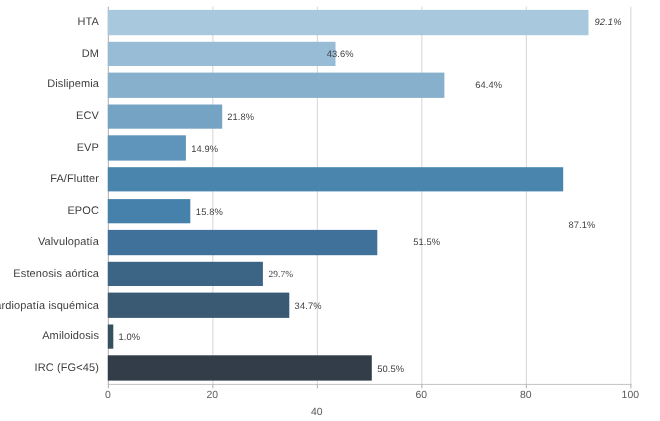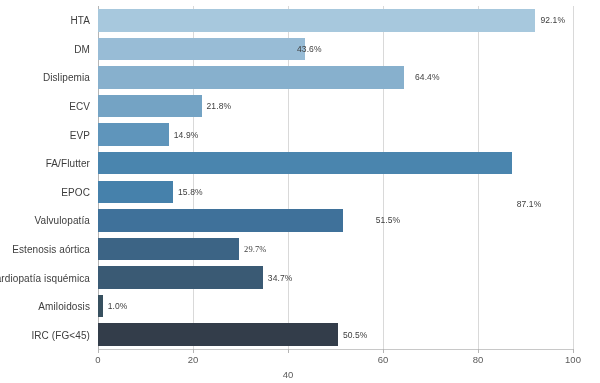--- a/index.html
+++ b/index.html
@@ -134,31 +134,31 @@
     </div>
   <div id="ticks-layer">
       <div class="tick-mark" style="left: 98px;"></div>
       <div class="tick-mark" style="left: 193px;"></div>
       <div class="tick-mark" style="left: 288px;"></div>
       <div class="tick-mark" style="left: 383px;"></div>
       <div class="tick-mark" style="left: 478px;"></div>
       <div class="tick-mark" style="left: 573px;"></div>
     </div>
   <div id="bars-layer">
-      <div class="bar-row" style="top: 9.07271px; height: 22.4379px;">
+      <div class="bar-row" style="top: 9.07271px; height: 22.4379px; font-style: italic;">
         <div class="bar" title="HTA 92.1%" style="left: 98px; width: 437.475px; background: rgb(167, 200, 221);"></div>
         <div class="bar-value" style="left: 540.475px;">92.1%</div>
       </div>
       <div class="bar-row" style="top: 37.656px; height: 22.4379px;">
         <div class="bar" title="DM 43.6%" style="left: 98px; width: 207.1px; background: rgb(152, 188, 214);"></div>
         <div class="bar-value" style="left: 297px;">43.6%</div>
       </div>
       <div class="bar-row" style="top: 66.2394px; height: 22.4379px;">
         <div class="bar" title="Dislipemia 64.4%" style="left: 98px; width: 305.9px; background: rgb(135, 176, 205);"></div>
-        <div class="bar-value" style="left: 415px;">64.4%</div>
+        <div class="bar-value" style="left: 432px;">64.4%</div>
       </div>
       <div class="bar-row" style="top: 94.8227px; height: 22.4379px;">
         <div class="bar" title="ECV 21.8%" style="left: 98px; width: 103.55px; background: rgb(116, 163, 196);"></div>
         <div class="bar-value" style="left: 206.55px;">21.8%</div>
       </div>
       <div class="bar-row" style="top: 123.406px; height: 22.4379px;">
         <div class="bar" title="EVP 14.9%" style="left: 98px; width: 70.775px; background: rgb(95, 149, 187);"></div>
         <div class="bar-value" style="left: 173.775px;">14.9%</div>
       </div>
       <div class="bar-row" style="top: 151.989px; height: 22.4379px;">

